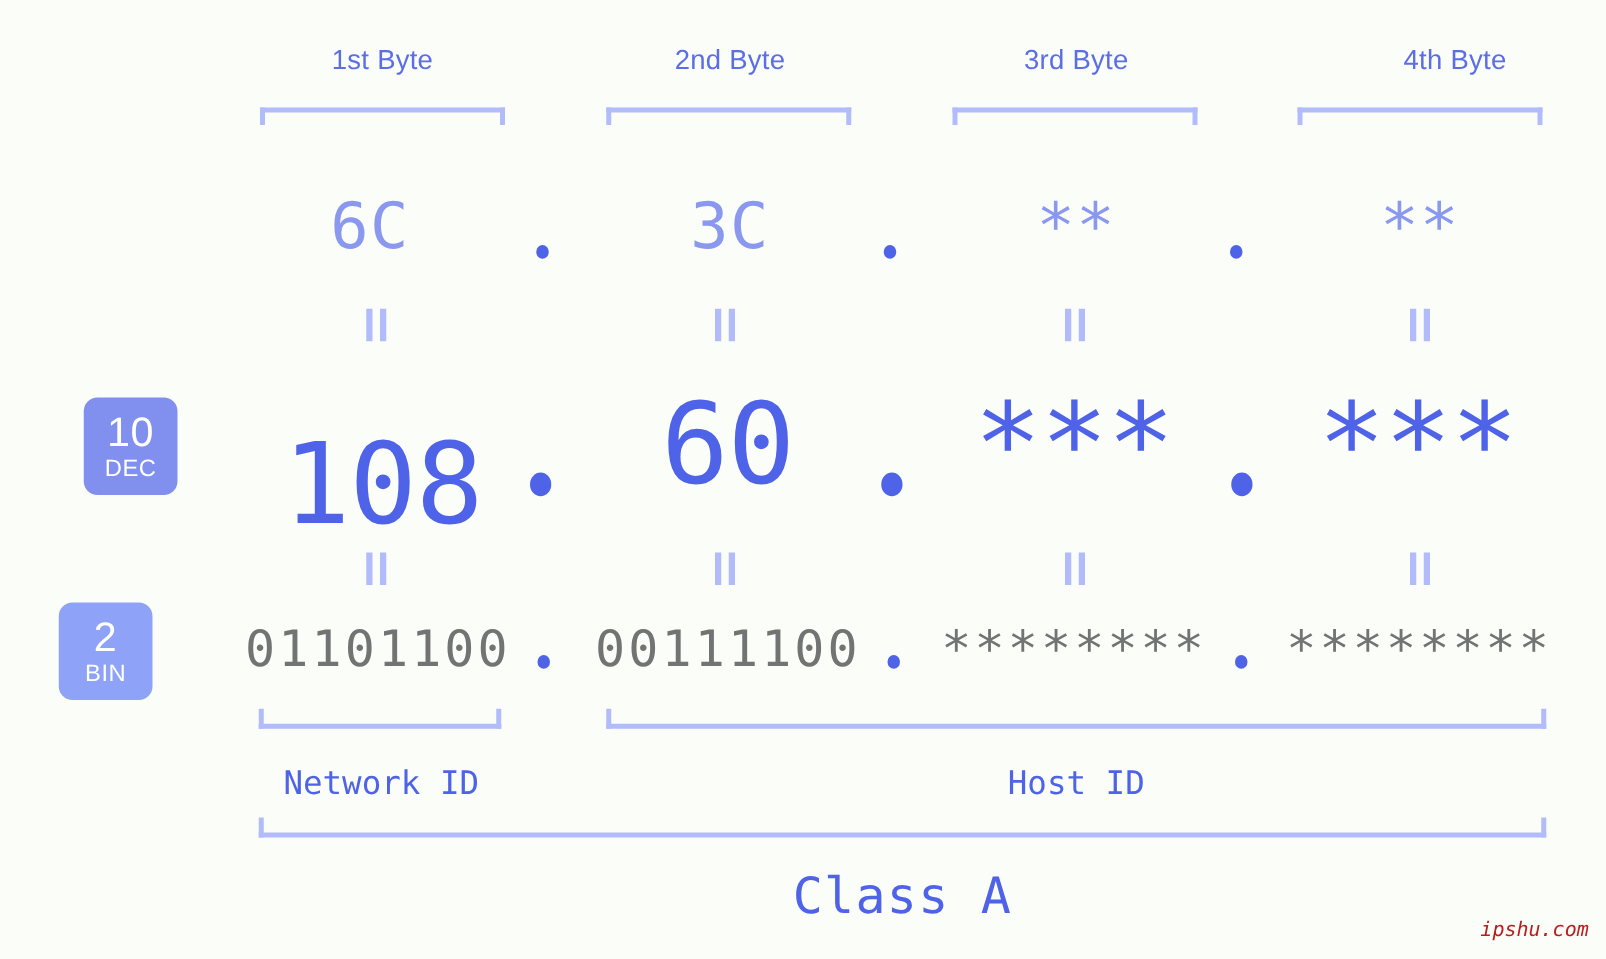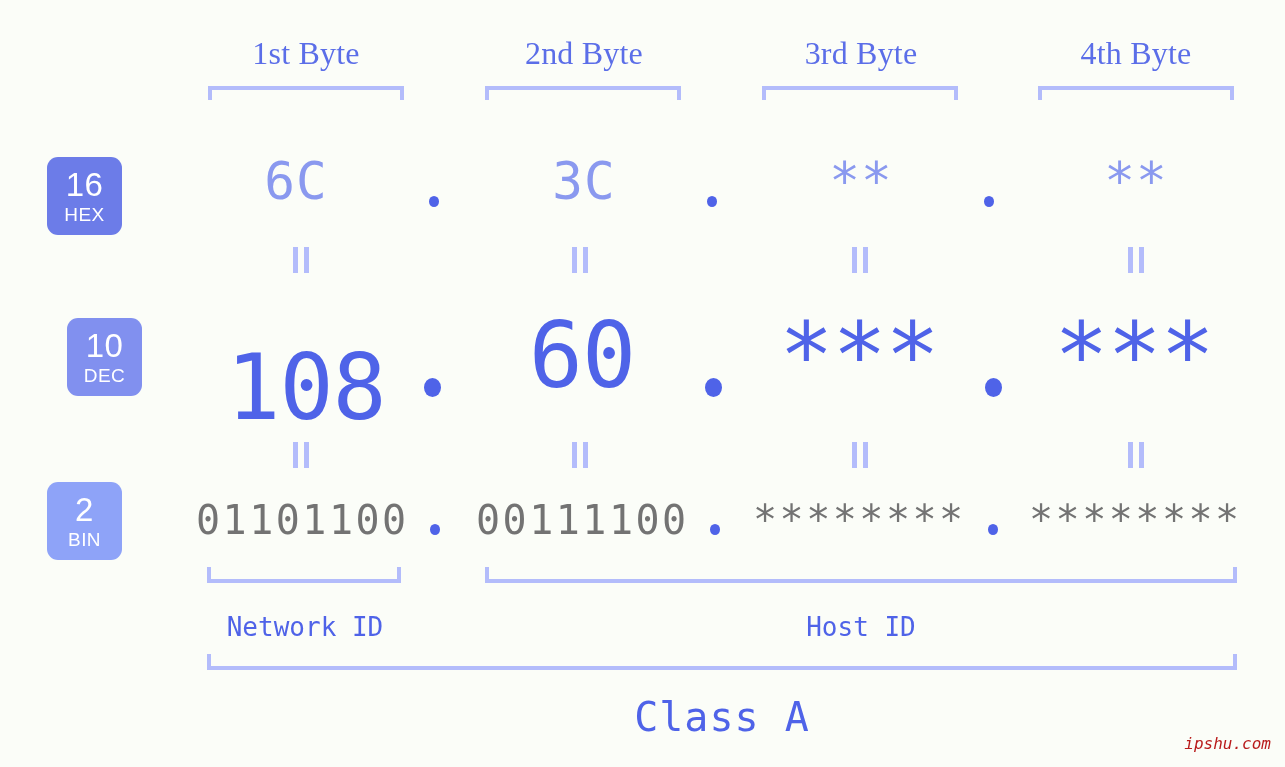--- a/index.html
+++ b/index.html
@@ -18,22 +18,22 @@
     position: relative;
     width: 1285px;
     height: 767px;
   }
 
   
   .byte-label {
     position: absolute;
     text-align: center;
     color: #5b6ee8;
-    font-size: 32px;
-    font-family: Liberation Serif, serif;
+    font-size: 22px;
+    font-family: Liberation Sans, sans-serif;
     letter-spacing: 0.2px;
     white-space: nowrap;
   }
 
   
   .bracket-top {
     position: absolute;
     border-top: 4px solid #b3bcfb;
     border-left: 4px solid #b3bcfb;
     border-right: 4px solid #b3bcfb;
@@ -164,31 +164,27 @@
   }
 </style>
 </head>
 <body>
 
 <div id="stage">
 
   <div class="byte-label" style="left:206px; top:35px; width:200px;">1st Byte</div>
   <div class="byte-label" style="left:484px; top:35px; width:200px;">2nd Byte</div>
   <div class="byte-label" style="left:761px; top:35px; width:200px;">3rd Byte</div>
-  <div class="byte-label" style="left:1036px; top:35px; width:200px;">4th Byte</div>
+  <div class="byte-label" style="left:1064px; top:35px; width:200px;">4th Byte</div>
 
   <div class="bracket-top" style="left:208px; top:86px; width:196px;"></div>
   <div class="bracket-top" style="left:485px; top:86px; width:196px;"></div>
   <div class="bracket-top" style="left:762px; top:86px; width:196px;"></div>
   <div class="bracket-top" style="left:1038px; top:86px; width:196px;"></div>
 
-  <div class="badge" style="left:47px; top:157px; background:#6c7ce8;">
-    <span class="num">16</span>
-    <span class="nm">HEX</span>
-  </div>
 
   <div class="cell hex-val" style="left:196px; top:152px; width:200px;">6C</div>
   <div class="dot sm" style="left:429px; top:196px;"></div>
 
   <div class="cell hex-val" style="left:484px; top:152px; width:200px;">3C</div>
   <div class="dot sm" style="left:707px; top:196px;"></div>
 
   <div class="cell hex-val" style="left:761px; top:152px; width:200px;">**</div>
   <div class="dot sm" style="left:984px; top:196px;"></div>
 

